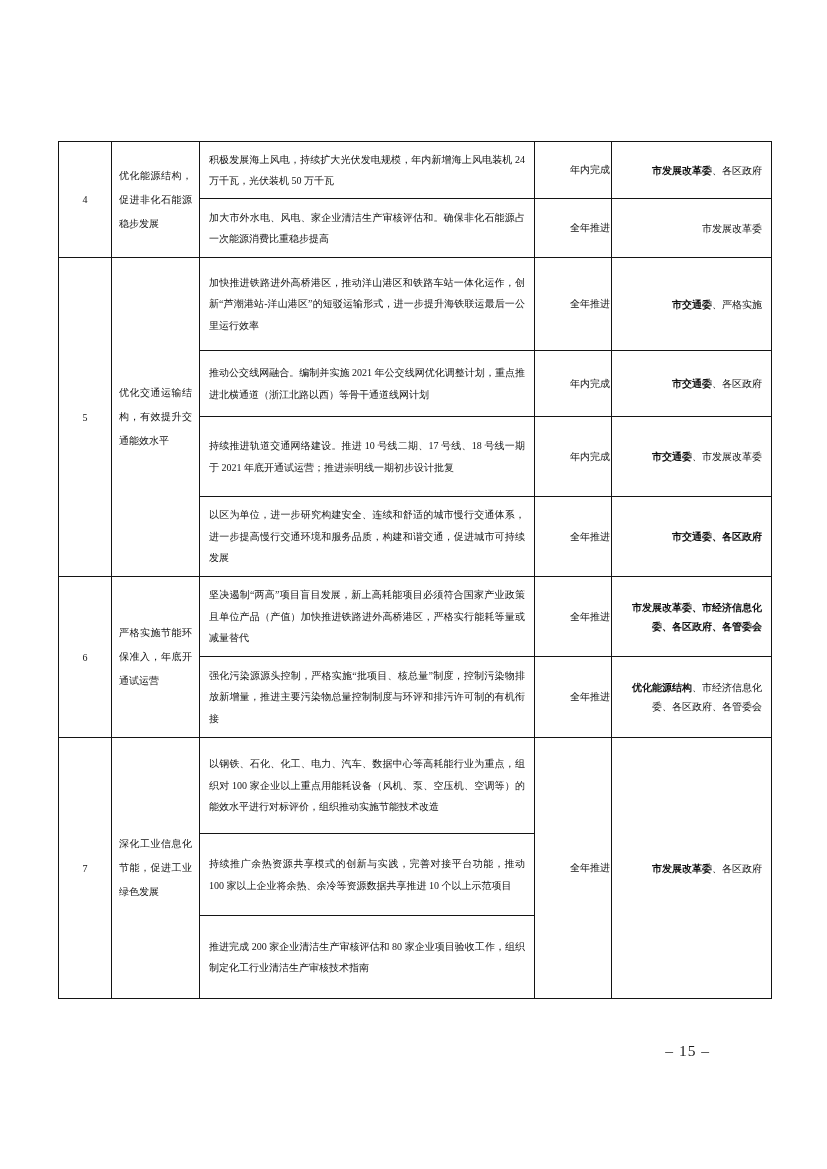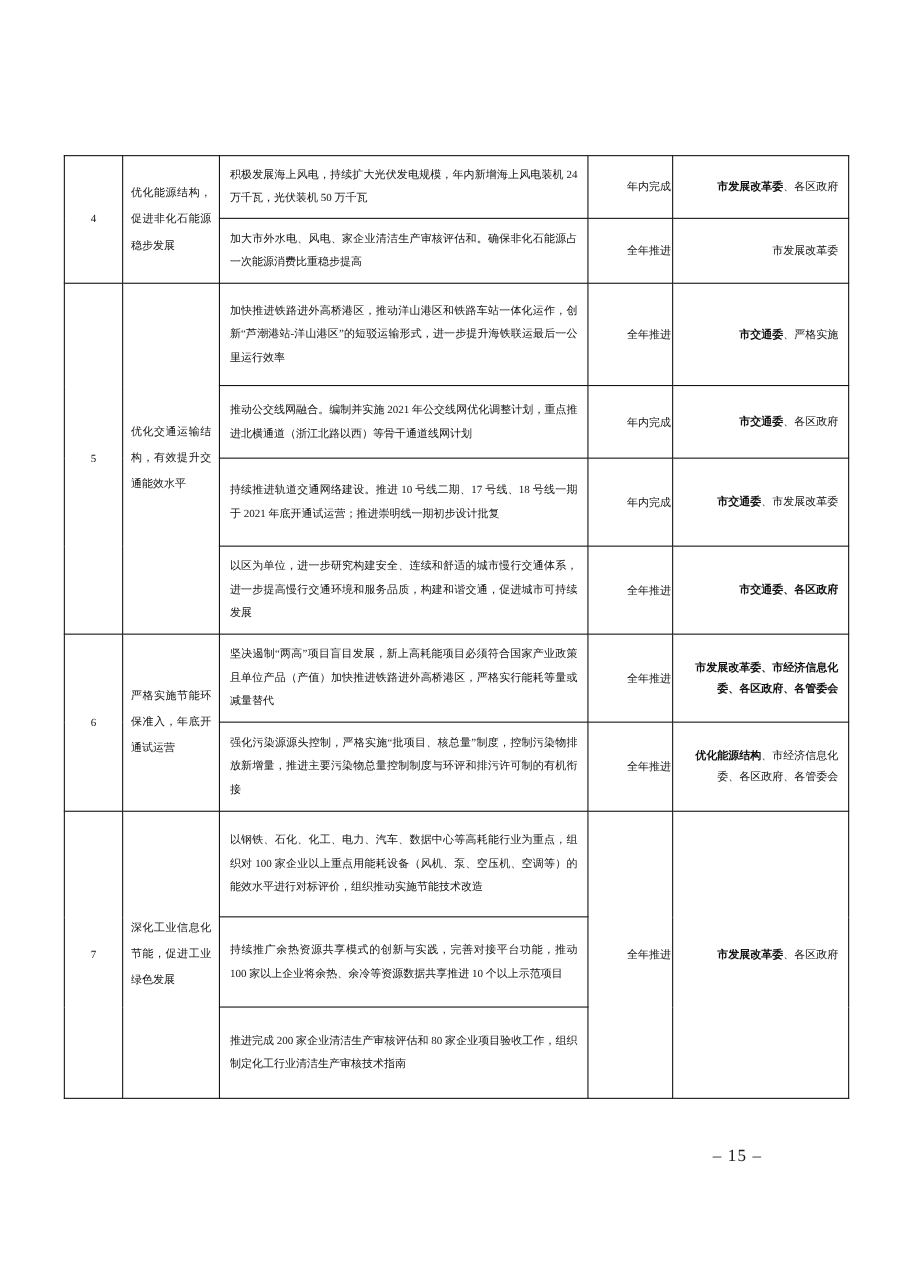--- a/index.html
+++ b/index.html
@@ -54,24 +54,24 @@
   td.resp {
     padding: 4px 9px;
     line-height: 19px;
     text-align: right;
   }
   td.resp .b {
     font-weight: bold;
   }
   .page-number {
     position: absolute;
-    left: 648px;
+    left: 620px;
     top: 1042px;
     width: 90px;
-    text-align: left;
+    text-align: right;
     font-size: 15.5px;
     color: #1a1a1a;
     letter-spacing: 1px;
   }
 </style>
 </head>
 <body>
 
 <div class="table-wrap">
   <table class="tasks">

